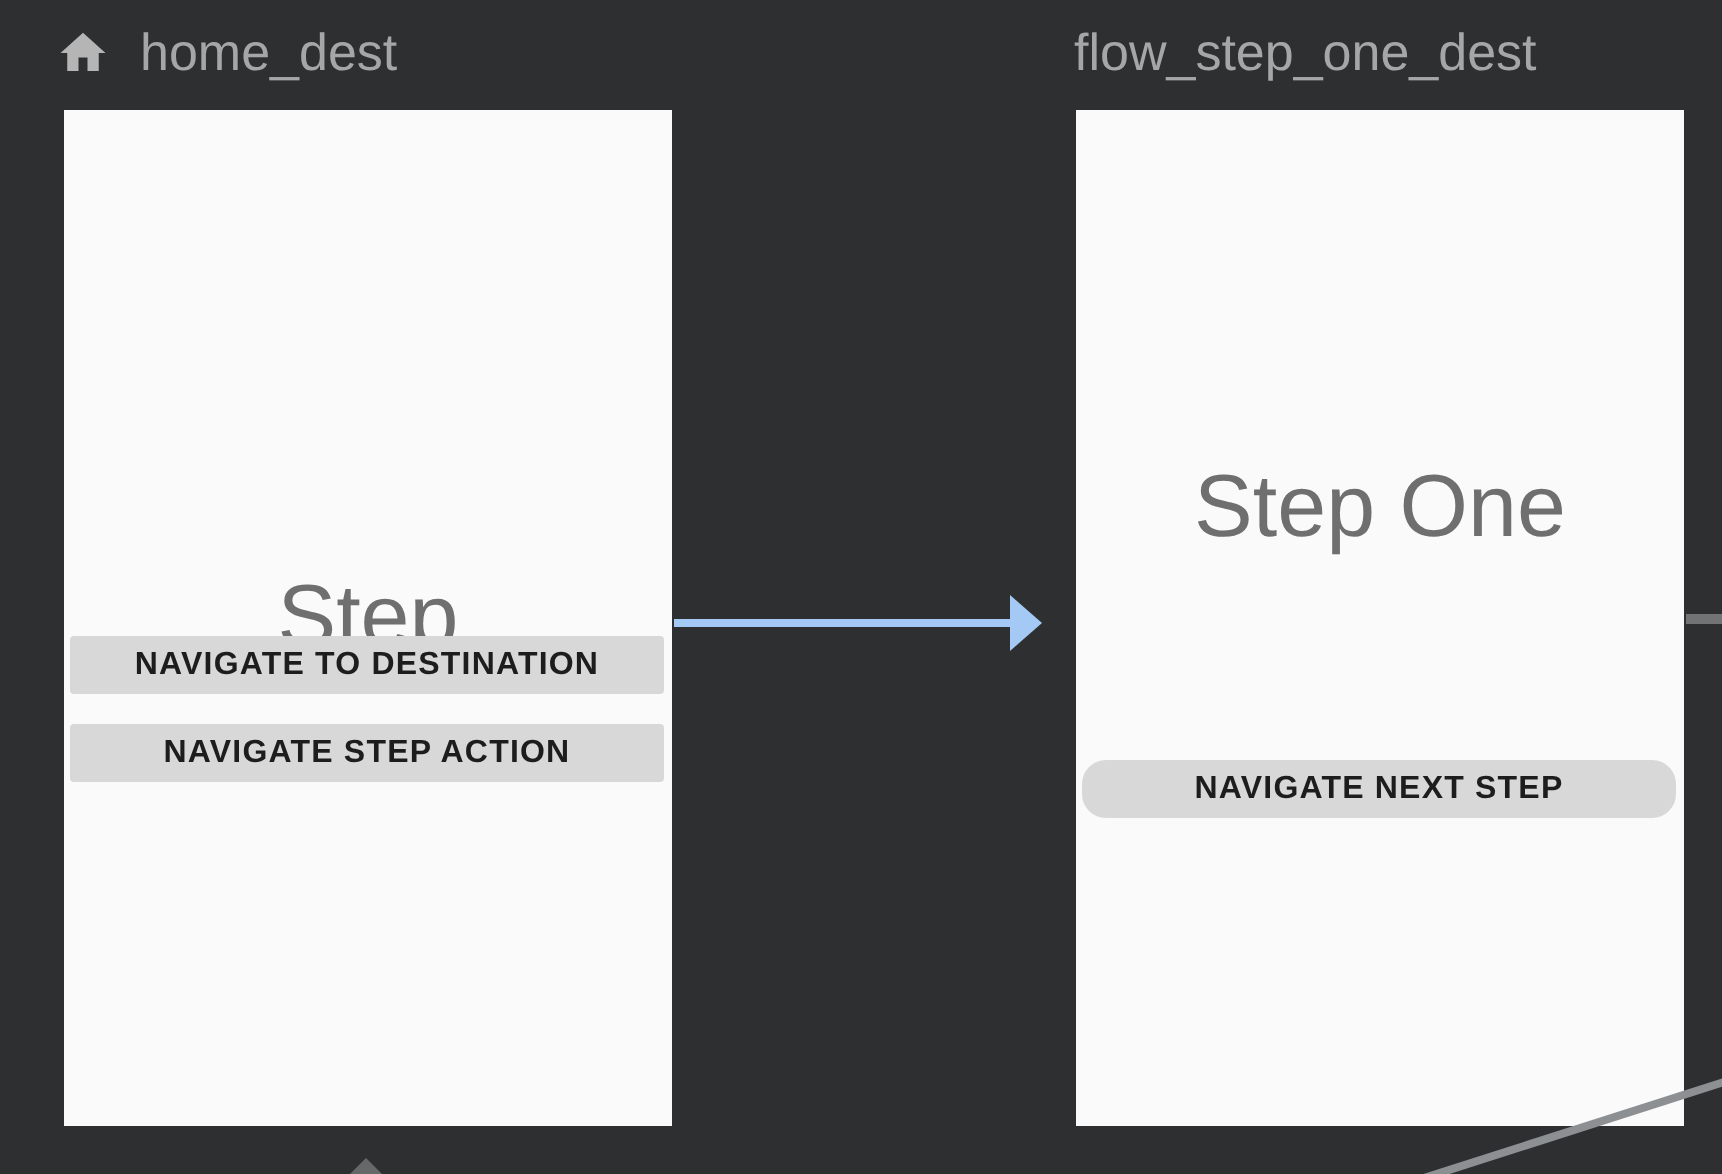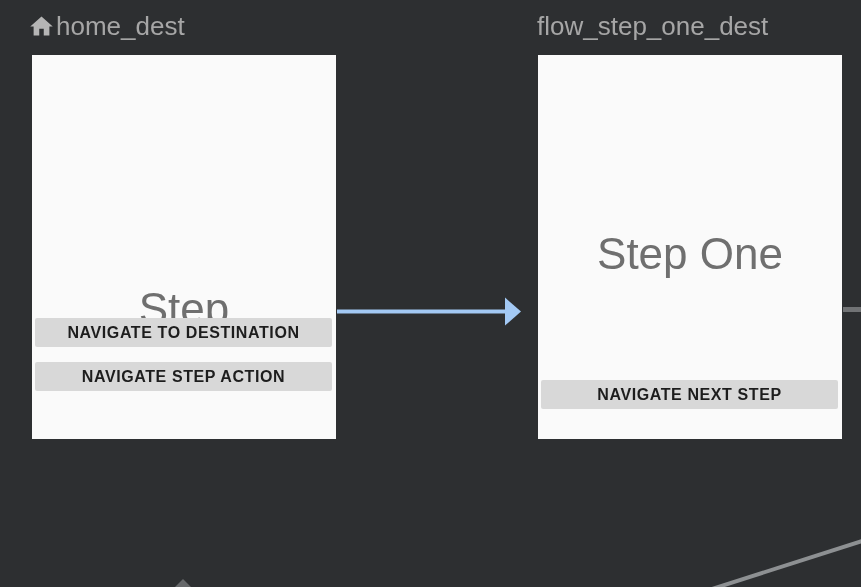--- a/index.html
+++ b/index.html
@@ -10,34 +10,34 @@
     overflow: hidden;
   }
   .canvas {
     position: relative;
     width: 861px; height: 587px;
     background: #2d2f31;
   }
   .dest-header {
     position: absolute;
     top: 8px; height: 36px;
-    display: flex; align-items: center; gap: 1px;
+    display: flex; align-items: center; gap: 15px;
     color: #a6a6a6;
     font-size: 26px;
     line-height: 36px;
     white-space: nowrap;
     cursor: default;
   }
   .dest-header.home { left: 28px; }
   .dest-header.flow { left: 537px; text-align: right; }
   .home-icon-svg { width: 27px; height: 27px; display: block; }
   .device-card {
     position: absolute;
     top: 55px;
-    width: 304px; height: 384px;
+    width: 304px; height: 508px;
     background: #fafafa;
   }
   .device-card.home { left: 32px; }
   .device-card.flow { left: 538px; }
   .screen-title {
     position: absolute;
     left: 0; width: 100%;
     text-align: center;
     font-size: 44px;
     line-height: 46px;
@@ -55,21 +55,21 @@
     font-family: "Liberation Sans", sans-serif;
     font-size: 16px;
     font-weight: bold;
     letter-spacing: 0.6px;
     color: #1d1d1d;
     text-align: center;
     padding: 0;
   }
   .device-card.home .mock-btn.b0 { top: 263px; }
   .device-card.home .mock-btn.b1 { top: 307px; }
-  .device-card.flow .mock-btn.b0 { top: 325px; }
+  .device-card.flow .mock-btn.b0 { top: 325px; border-radius: 12px; }
   svg.overlay {
     position: absolute;
     left: 0; top: 0;
     width: 861px; height: 587px;
     pointer-events: none;
   }
 </style>
 </head>
 <body>
 

